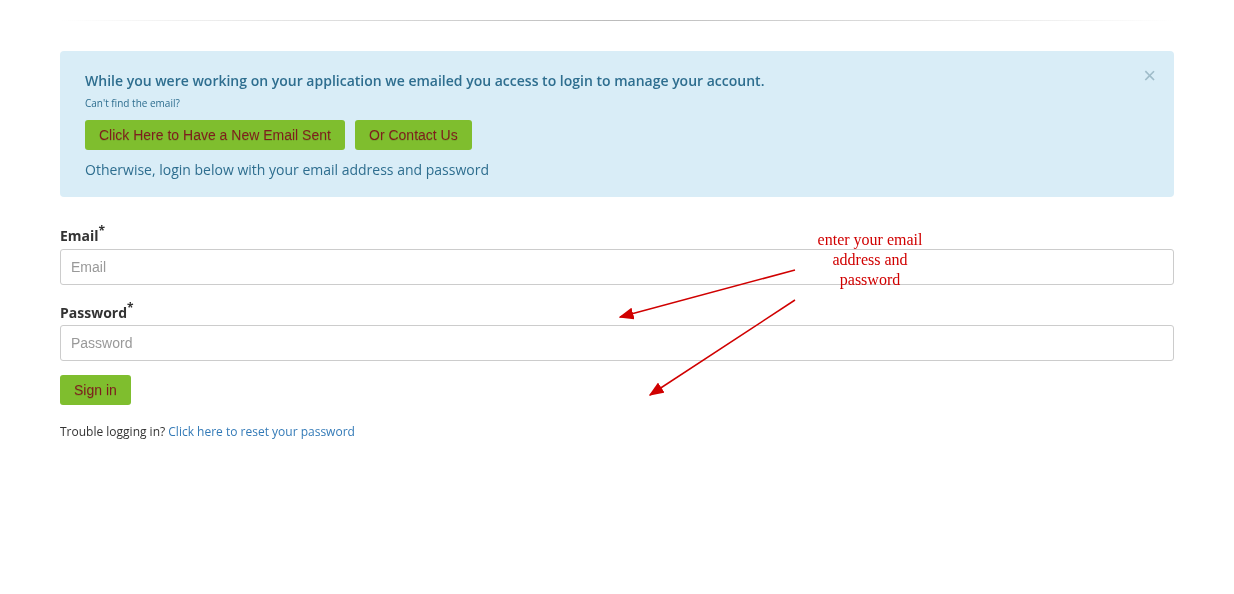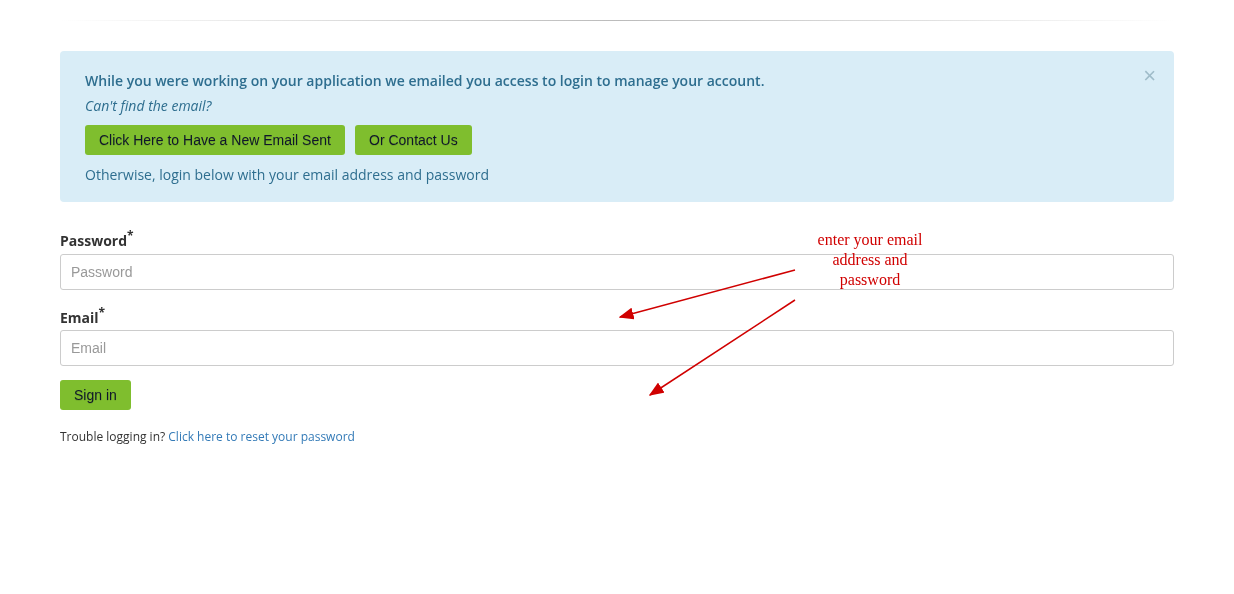--- a/index.html
+++ b/index.html
@@ -54,29 +54,28 @@
     color: #222;
   }
   .alert .lead {
     color: #2e6e8f;
     font-weight: 600;
     font-size: 14px;
     margin: 0 0 6px;
   }
   .alert .hint {
     color: #2e6e8f;
-    font-style: italic;
-    font-size: 14px;
+    font-size: 10px;
     margin: 0 0 10px;
   }
   .alert .btnrow { margin: 8px 0 10px; }
   .btn {
     display: inline-block;
     background: #7fbe2e;
-    color: #0f172a;
+    color: #7f1d1d;
     border: none;
     border-radius: 3px;
     padding: 7px 14px;
     font-size: 14px;
     cursor: pointer;
     margin-right: 6px;
     text-shadow: 0 1px 0 rgba(0,0,0,0.1);
   }
   .alert .otherwise {
     color: #2e6e8f;
@@ -137,27 +136,27 @@
     <p class="lead">While you were working on your application we emailed you access to login to manage your account.</p>
     <p class="hint">Can't find the email?</p>
     <div class="btnrow">
       <button class="btn">Click Here to Have a New Email Sent</button>
       <button class="btn">Or Contact Us</button>
     </div>
     <p class="otherwise">Otherwise, login below with your email address and password</p>
   </div>
 
   <div class="form-group">
-    <label><span>Password</span><span class="req">*</span></label>
-    <input type="password" class="form-control" placeholder="Password" style="">
+    <label><span>Email</span><span class="req">*</span></label>
+    <input type="text" class="form-control" placeholder="Email" style="">
   </div>
 
   <div class="form-group">
-    <label><span>Email</span><span class="req">*</span></label>
-    <input type="text" class="form-control" placeholder="Email" style="">
+    <label><span>Password</span><span class="req">*</span></label>
+    <input type="password" class="form-control" placeholder="Password" style="">
   </div>
 
   <button class="btn">Sign in</button>
 
   <p class="trouble">
     <span>Trouble logging in? </span><a href="#">Click here to reset your password</a>
   </p>
 
   
 

